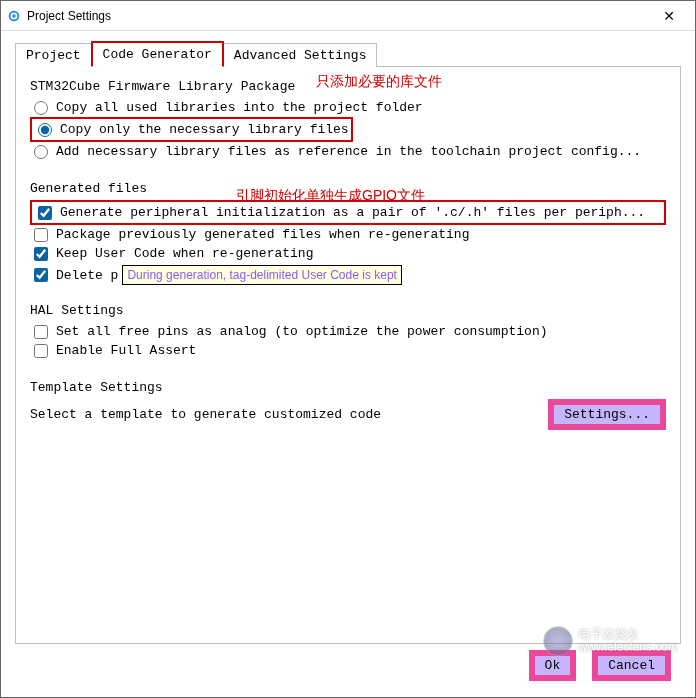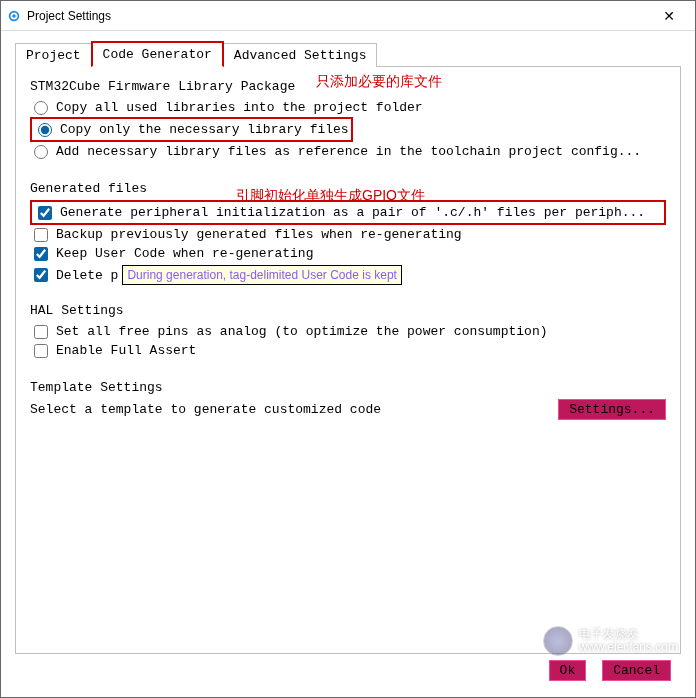--- a/index.html
+++ b/index.html
@@ -126,22 +126,22 @@
   }
   .template-row {
     display:flex;
     align-items:center;
     justify-content:space-between;
     margin-top:4px;
   }
   .settings-btn, .footer-btn {
     font-family: "Courier New", monospace;
     font-size:13px;
-    background:#be185d;
-    border:1px solid #ec4899;
+    background:#c4b5fd;
+    border:6px solid #ec4899;
     padding: 2px 10px;
     color:#000;
   }
   .footer {
     display:flex;
     justify-content:flex-end;
     gap:16px;
     padding: 6px 10px 8px 0;
   }
   .watermark {
@@ -217,21 +217,21 @@
       <fieldset style="margin-top:18px;">
         <div class="group-title">Generated files</div>
         <div class="redbox">
           <label class="opt-row">
             <input type="checkbox" checked="" style="">
             <span>Generate peripheral initialization as a pair of '.c/.h' files per periph...</span>
           </label>
         </div>
         <label class="opt-row">
           <input type="checkbox" style="">
-          <span>Backup previously generated files when re-generating</span>
+          <span>Package previously generated files when re-generating</span>
         </label>
         <label class="opt-row">
           <input type="checkbox" checked="" style="">
           <span>Keep User Code when re-generating</span>
         </label>
         <label class="opt-row">
           <input type="checkbox" checked="" style="">
           <span>Delete p</span>
           <span class="tooltip">During generation, tag-delimited User Code is kept</span>
         </label>

